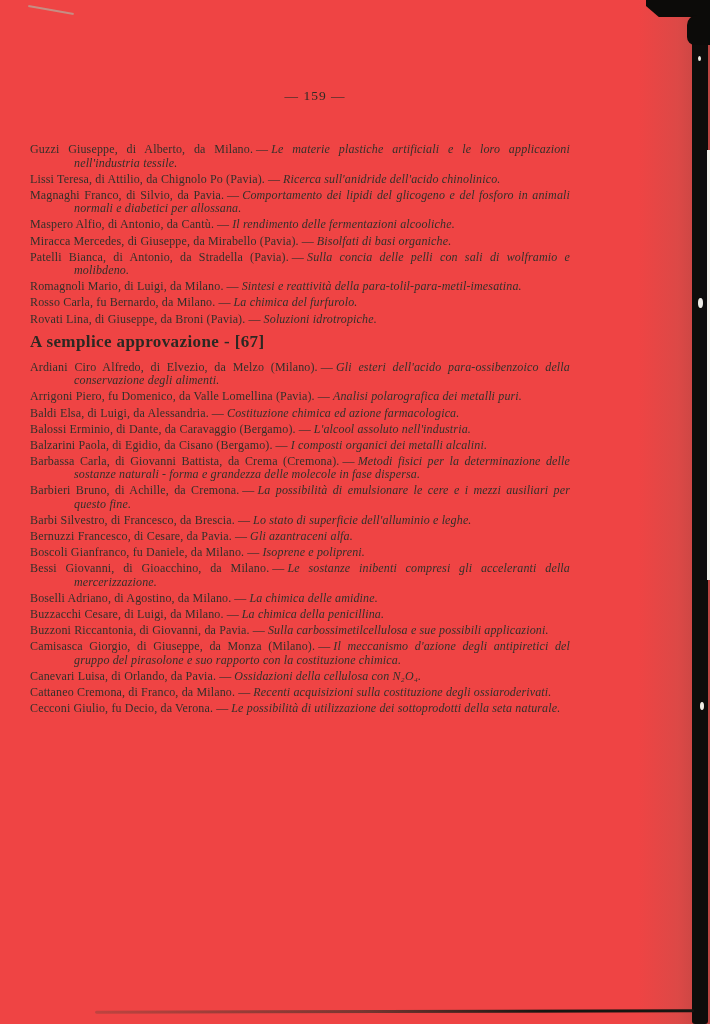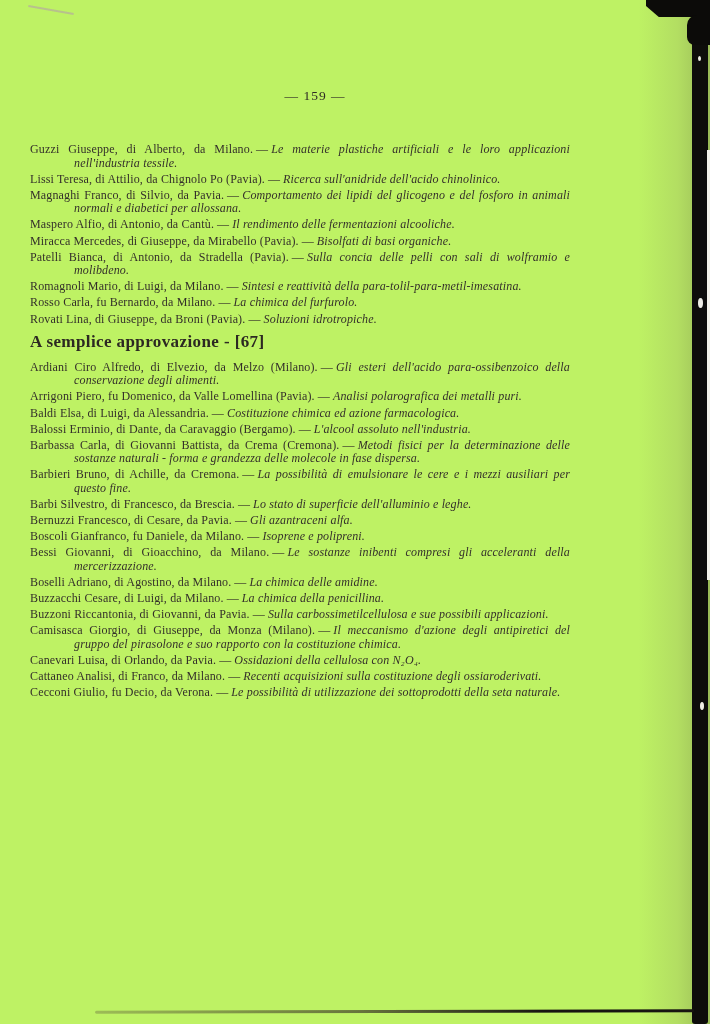--- a/index.html
+++ b/index.html
@@ -4,21 +4,21 @@
 <style>
   html, body {
     margin: 0;
     padding: 0;
     background: #f6f4ee;
   }
   .page {
     position: relative;
     width: 710px;
     height: 1024px;
-    background: #bef264;
+    background: #ef4444;
     overflow: hidden;
     font-family: "Liberation Serif", serif;
     color: #34302a;
   }
   
   .page-number {
     position: absolute;
     top: 88px;
     left: 45px;
     width: 540px;
@@ -175,20 +175,23 @@
   </p>
 
   <p class="entry">
     <span class="name">Baldi Elsa, di Luigi, da Alessandria.</span><span class="dash">—</span><span class="title">Costituzione chimica ed azione farmacologica.</span>
   </p>
 
   <p class="entry">
     <span class="name">Balossi Erminio, di Dante, da Caravaggio (Bergamo).</span><span class="dash">—</span><span class="title">L'alcool assoluto nell'industria.</span>
   </p>
 
+  <p class="entry">
+    <span class="name">Balzarini Paola, di Egidio, da Cisano (Bergamo).</span><span class="dash">—</span><span class="title">I composti organici dei metalli alcalini.</span>
+  </p>
 
   <p class="entry">
     <span class="name">Barbassa Carla, di Giovanni Battista, da Crema (Cremona).</span><span class="dash">—</span><span class="title">Metodi fisici per la determinazione delle sostanze naturali - forma e grandezza delle molecole in fase dispersa.</span>
   </p>
 
   <p class="entry">
     <span class="name">Barbieri Bruno, di Achille, da Cremona.</span><span class="dash">—</span><span class="title">La possibilità di emulsionare le cere e i mezzi ausiliari per questo fine.</span>
   </p>
 
   <p class="entry">
@@ -221,21 +224,21 @@
 
   <p class="entry">
     <span class="name">Camisasca Giorgio, di Giuseppe, da Monza (Milano).</span><span class="dash">—</span><span class="title">Il meccanismo d'azione degli antipiretici del gruppo del pirasolone e suo rapporto con la costituzione chimica.</span>
   </p>
 
   <p class="entry">
     <span class="name">Canevari Luisa, di Orlando, da Pavia.</span><span class="dash">—</span><span class="title">Ossidazioni della cellulosa con N₂O₄.</span>
   </p>
 
   <p class="entry">
-    <span class="name">Cattaneo Analisi, di Franco, da Milano.</span><span class="dash">—</span><span class="title">Recenti acquisizioni sulla costituzione degli ossiaroderivati.</span>
+    <span class="name">Cattaneo Cremona, di Franco, da Milano.</span><span class="dash">—</span><span class="title">Recenti acquisizioni sulla costituzione degli ossiaroderivati.</span>
   </p>
 
   <p class="entry">
     <span class="name">Cecconi Giulio, fu Decio, da Verona.</span><span class="dash">—</span><span class="title">Le possibilità di utilizzazione dei sottoprodotti della seta naturale.</span>
   </p>
 </div>
   </div>
 
   <div class="right-shade"></div>
   <div class="edge-strip"></div>

